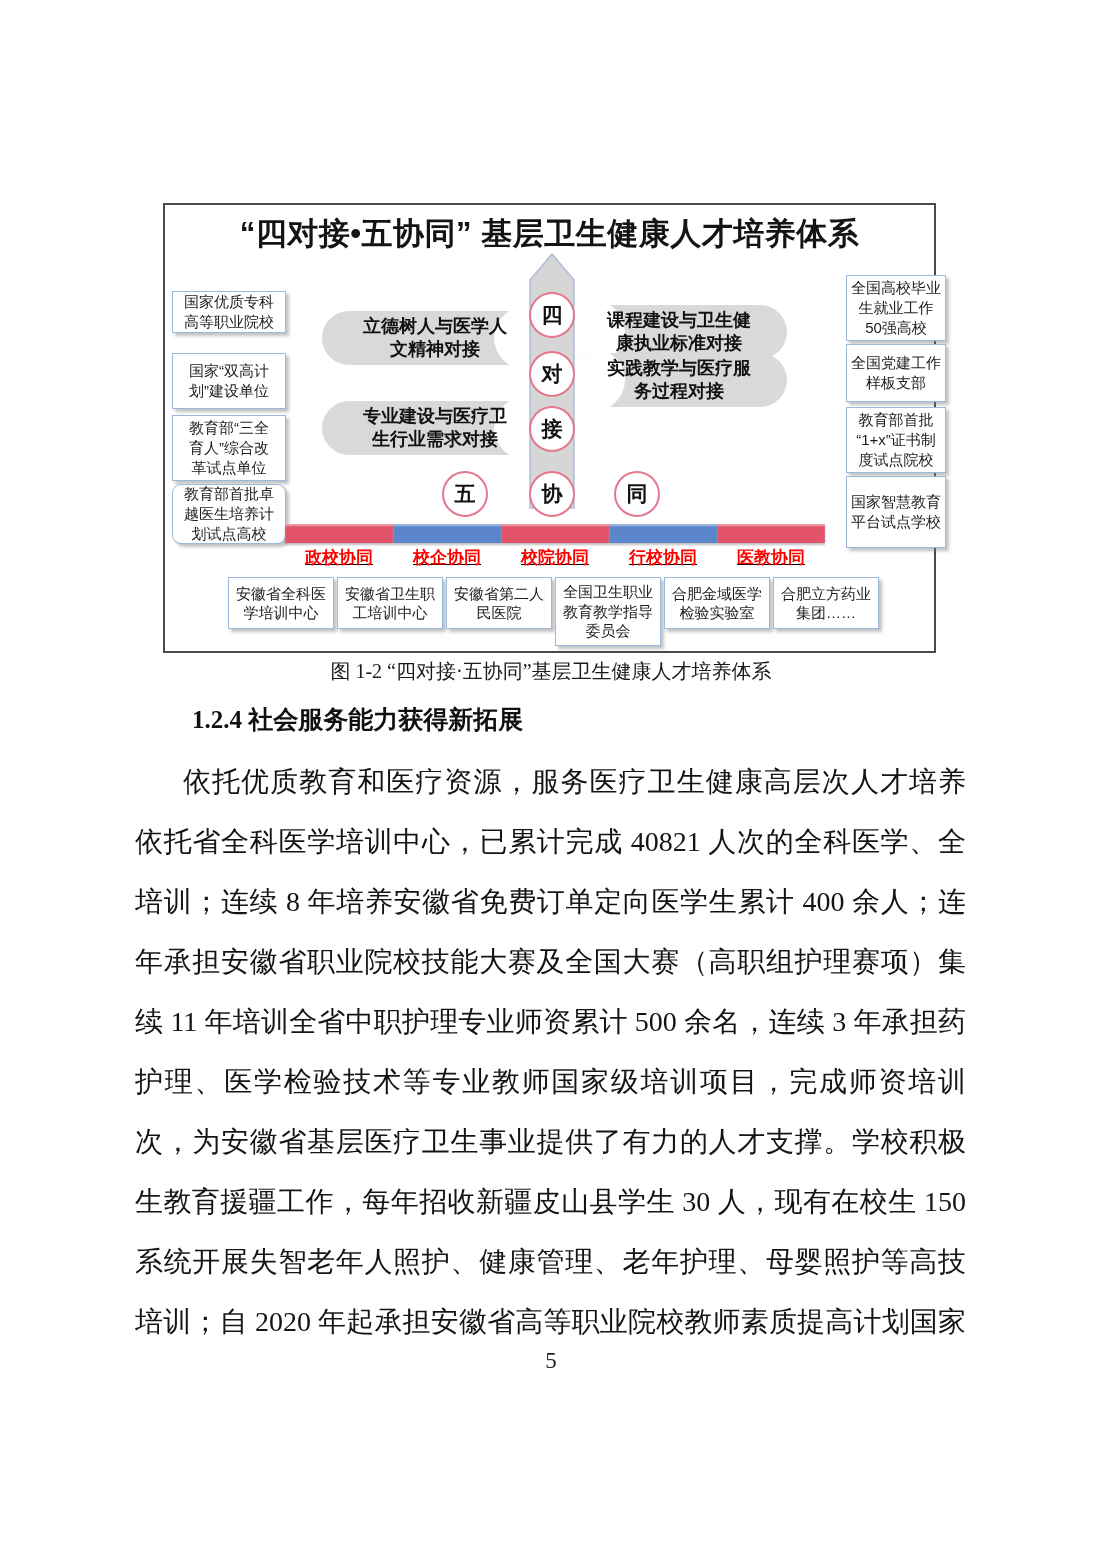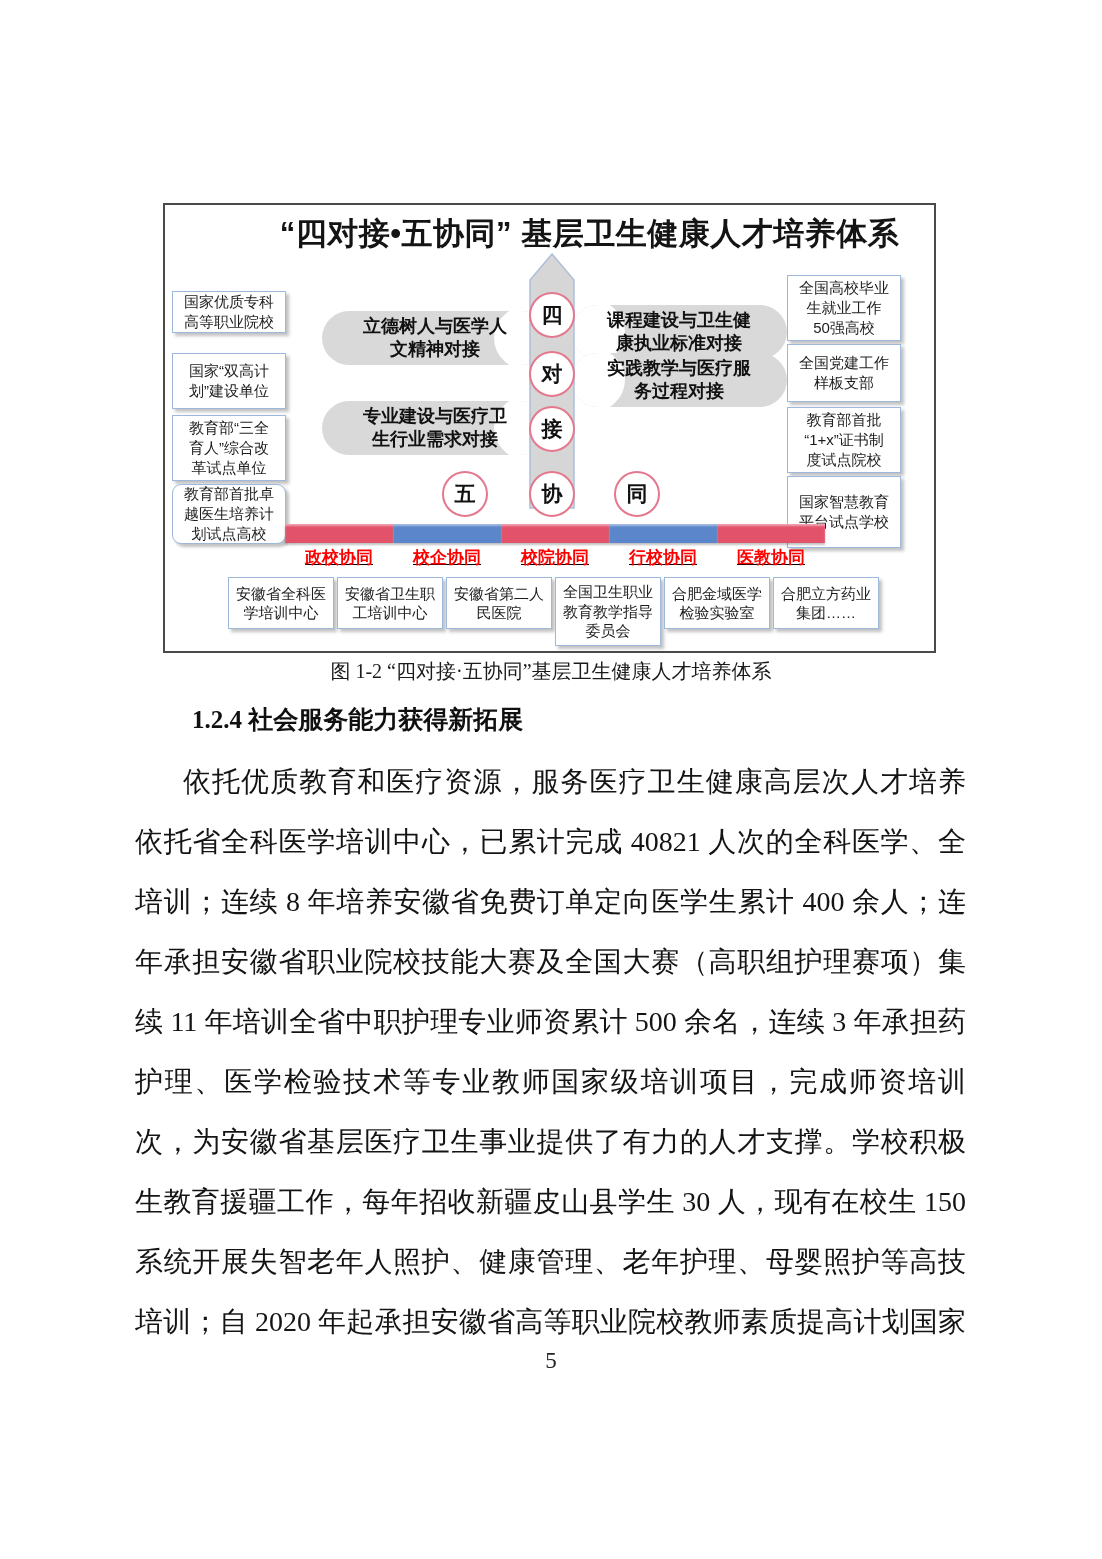--- a/index.html
+++ b/index.html
@@ -3,29 +3,29 @@
 <meta charset="utf-8">
 <style>
   html,body{margin:0;padding:0;}
   body{background:#ffffff; font-family:"Liberation Sans","DejaVu Sans",sans-serif;}
   .page{position:relative; width:1102px; height:1559px; background:#ffffff; overflow:hidden;}
 
   
   .figure{position:absolute; left:163px; top:203px; width:773px; height:450px;
           border:2px solid #4a4a4a; background:#ffffff; box-sizing:border-box;}
   .fig-title{position:absolute; left:0; top:8px; width:100%; text-align:center;
-             font-size:31px; font-weight:800; color:#141414; letter-spacing:.5px;padding-left:40px;}
+             font-size:31px; font-weight:800; color:#141414; letter-spacing:.5px;}
 
   .side-box{position:absolute; background:#ffffff; border:1px solid var(--box-border,#9db8da);
             box-shadow:3px 3px 3px rgba(120,120,120,.45);
             display:flex; align-items:center; justify-content:center;
             text-align:center; font-size:15px; line-height:1.32; color:#1c1c1c;
             white-space:pre-line; box-sizing:border-box;}
   .lb{left:7px; width:114px;}
-  .rb{left:622px; width:114px;}
+  .rb{left:681px; width:100px;}
   .lb1{top:86px;  height:42px;}
   .lb2{top:148px; height:56px;}
   .lb3{top:210px; height:66px;}
   .lb4{top:279px; height:60px;border-radius:9px;}
   .rb1{top:70px;  height:66px;}
   .rb2{top:139px; height:58px;}
   .rb3{top:202px; height:66px;}
   .rb4{top:271px; height:72px;}
 
   .pill{position:absolute; background:var(--pill-gray,#d9d9d9); border-radius:30px;

